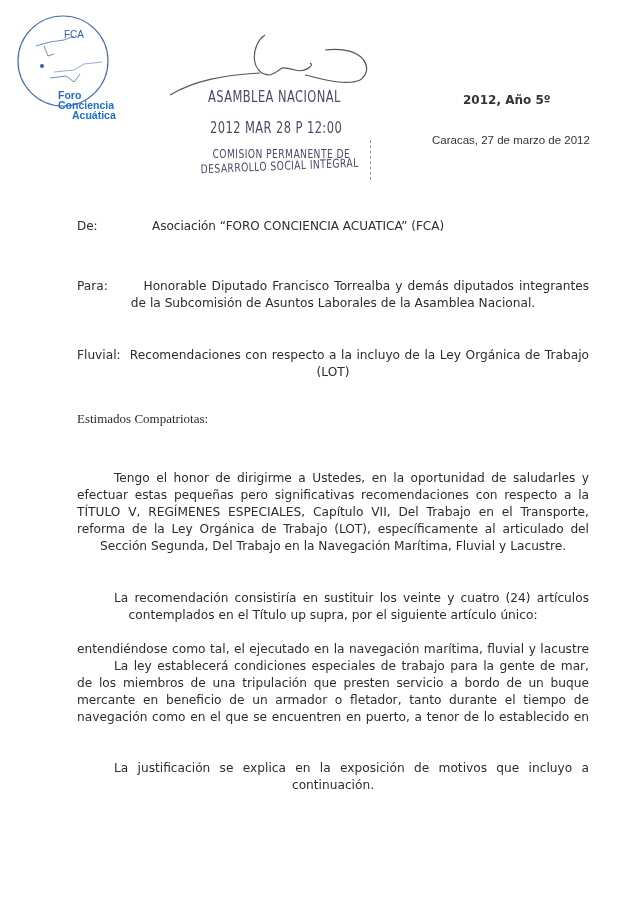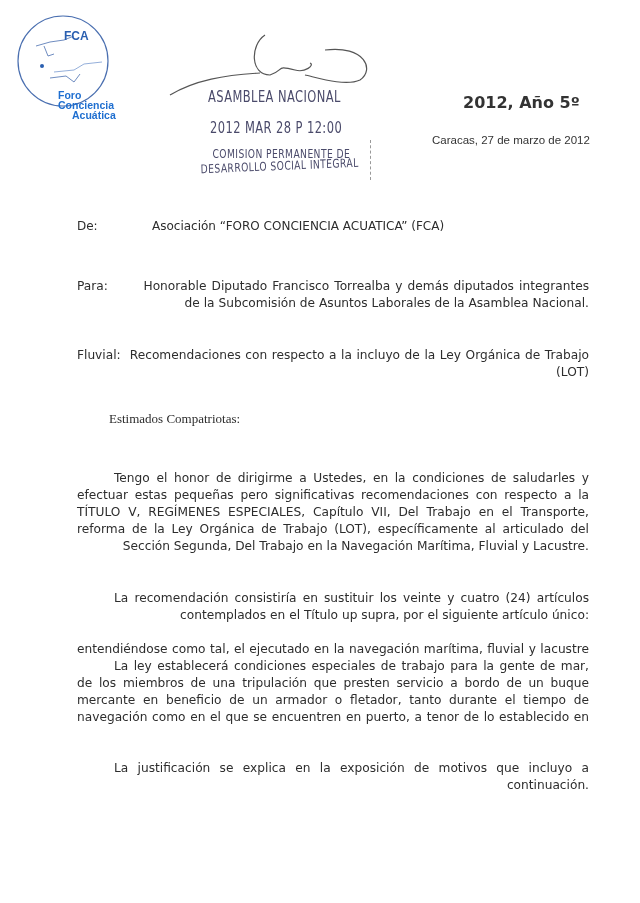--- a/index.html
+++ b/index.html
@@ -5,37 +5,37 @@
     html, body { margin: 0; padding: 0; }
     body {
       width: 640px; height: 903px; background: #ffffff; position: relative; overflow: hidden;
       font-family: "DejaVu Sans", sans-serif; color: #2a2a2a;
     }
     .abs { position: absolute; }
     
     .logo { left: 14px; top: 12px; width: 98px; height: 98px; }
     .logo-text { position: absolute; left: 22px; top: 78px; font-family: "Liberation Sans", sans-serif; font-weight: bold; color: #1f6fd0; font-size: 10.5px; line-height: 10px; }
     .logo-text div { white-space: nowrap; margin-left: 22px; }
-    .logo-fca { position:absolute; left: 50px; top: 17px; font-family:"Liberation Sans", sans-serif; font-weight:bold; font-size:12px; color:#2a5fb0; }
+    .logo-fca { position:absolute; left: 50px; top: 17px; font-family:"Liberation Sans", sans-serif; font-weight:normal; font-size:10px; color:#2a5fb0; }
     
     .stamp { font-family: "DejaVu Sans Condensed", "DejaVu Sans", sans-serif; color: #4a4a6a; letter-spacing: 0.5px; transform: scaleX(0.85); transform-origin: left top; }
     .stamp-title { left: 208px; top: 88px; font-size: 15px; }
     .stamp-date { left: 210px; top: 119px; font-size: 15px; }
     .stamp-comm { left: 204px; top: 148px; font-size: 12px; line-height: 12px; text-align: center; }
     .stamp-comm div:nth-child(2) { transform: rotate(-2deg); margin-left: -4px; }
     .stamp-border { left: 370px; top: 140px; width: 2px; height: 40px; border-left: 1px dashed #999; }
     
-    .year { left: 463px; top: 93px; font-family: "DejaVu Sans", sans-serif; font-weight: bold; font-size: 16px; color: #333; }
+    .year { left: 463px; top: 93px; font-family: "DejaVu Sans", sans-serif; font-weight: bold; font-size: 12px; color: #333; }
     .place-date { left: 432px; top: 134px; font-family: "Liberation Sans", sans-serif; font-size: 11.5px; color: #333; }
     
     .line { font-family: "DejaVu Sans", sans-serif; font-size: 12px; color: #2d2d2d; white-space: nowrap; }
     .para { font-family: "DejaVu Sans", sans-serif; font-size: 12.2px; color: #2d2d2d; line-height: 17px; text-align: justify; width: 512px; left: 77px; }
     .para .j { text-align-last: justify; display:block; }
-    .para .l { display:block; text-align:right; }
-    .serif { font-family: "Liberation Serif", serif; font-size: 13px; color: #2d2d2d; margin-left: 32px; }
+    .para .l { display:block; text-align:center; }
+    .serif { font-family: "Liberation Serif", serif; font-size: 13px; color: #2d2d2d; }
   </style>
 </head>
 <body>
 
 <div class="abs logo">
   <svg width="98" height="98" viewBox="0 0 98 98">
     <circle cx="49" cy="49" r="45" fill="none" stroke="#4a6fb0" stroke-width="1.2"></circle>
     <path d="M22 34 L36 30 L50 28 L60 24 M30 34 L34 44 L40 42" fill="none" stroke="#4a6fb0" stroke-width="0.8"></path>
     <path d="M40 60 L60 58 L70 52 L88 50" fill="none" stroke="#7a9ad0" stroke-width="0.8"></path>
     <path d="M36 66 L52 64 L60 70 L66 62" fill="none" stroke="#4a6fb0" stroke-width="0.8"></path>
@@ -73,21 +73,21 @@
 </div>
 
 <div class="abs para" style="top:347px">
   <span class="j"><span>Fluvial:</span>&nbsp;&nbsp;<span>Recomendaciones con respecto a la incluyo de la Ley Orgánica de Trabajo</span></span>
   <span class="l">(LOT)</span>
 </div>
 
 <div class="abs serif" style="left:77px; top:411px">Estimados Compatriotas:</div>
 
 <div class="abs para" style="top:470px">
-  <span class="j" style="padding-left:37px">Tengo el honor de dirigirme a Ustedes, en la condiciones de saludarles y</span>
+  <span class="j" style="padding-left:37px">Tengo el honor de dirigirme a Ustedes, en la oportunidad de saludarles y</span>
   <span class="j">efectuar estas pequeñas pero significativas recomendaciones con respecto a la</span>
   <span class="j">TÍTULO V, REGÍMENES ESPECIALES, Capítulo VII, Del Trabajo en el Transporte,</span>
   <span class="j">reforma de la Ley Orgánica de Trabajo (LOT), específicamente al articulado del</span>
   <span class="l">Sección Segunda, Del Trabajo en la Navegación Marítima, Fluvial y Lacustre.</span>
 </div>
 
 <div class="abs para" style="top:590px">
   <span class="j" style="padding-left:37px">La recomendación consistiría en sustituir los veinte y cuatro (24) artículos</span>
   <span class="l">contemplados en el Título up supra, por el siguiente artículo único:</span>
 </div>

